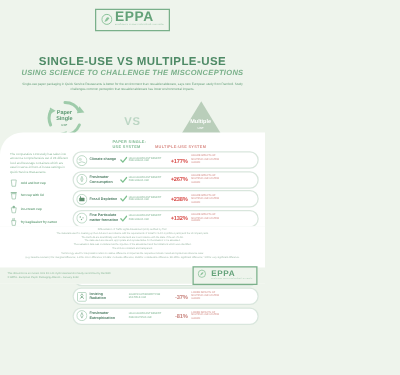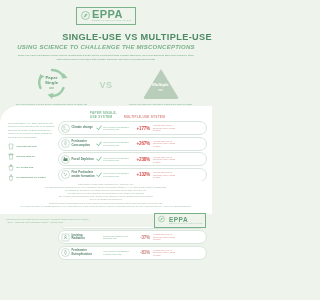--- a/index.html
+++ b/index.html
@@ -24,22 +24,22 @@
   .logo-mark { width:9px; height:11px; position:relative; }
   .logo-mark svg { display:block; }
   .logo-txt { display:flex; flex-direction:column; align-items:flex-start; }
   .logo-name {
     font-size:11px; font-weight:700; letter-spacing:0.5px;
     color:#63a178; line-height:10px;
   }
   .logo-sub { font-size:1.6px; color:#8cbd9c; letter-spacing:0.2px; line-height:3px; }
 
   h1.title {
-    text-align:right; font-size:9.2px; font-weight:700;
-    letter-spacing:0.35px; color:#4e8a66; margin-top:7px;
+    text-align:center; font-size:9.2px; font-weight:700;
+    letter-spacing:0.35px; color:#4e8a66; margin-top:19px;
   }
   h2.subtitle {
     text-align:center; font-size:6px; font-weight:700; font-style:italic;
     letter-spacing:0.25px; color:#7ab08a; margin-top:2px;
   }
   p.lede {
     margin:4px 14px 0 14px; text-align:center;
     font-size:2.5px; line-height:3.6px; color:#6ba37f;
   }
 

